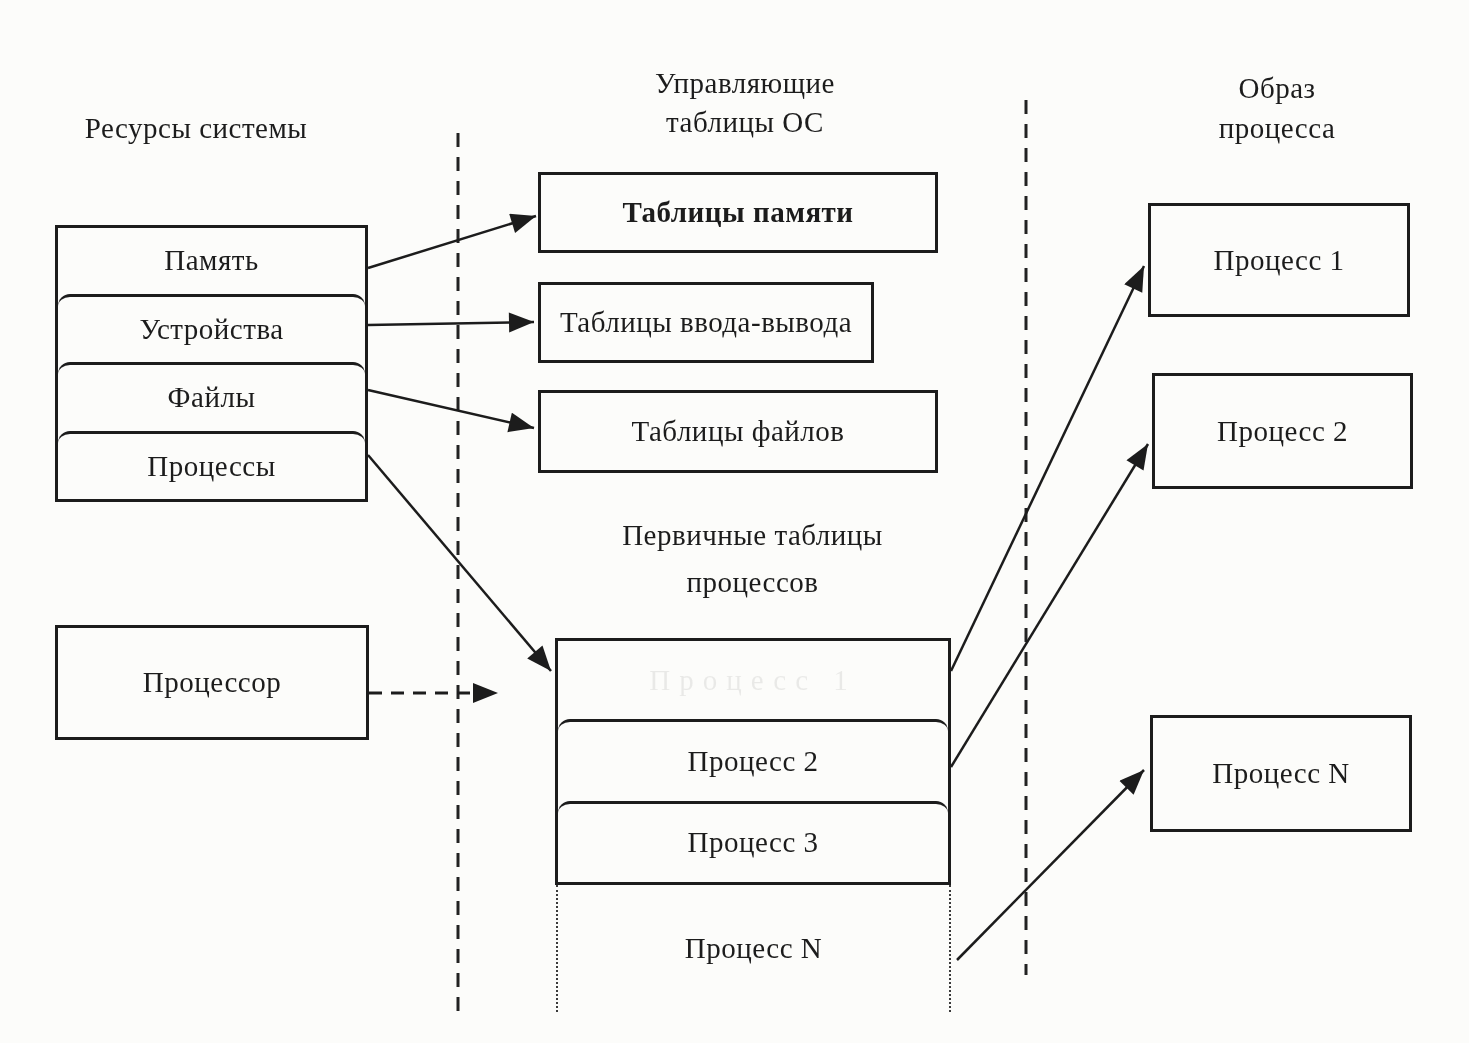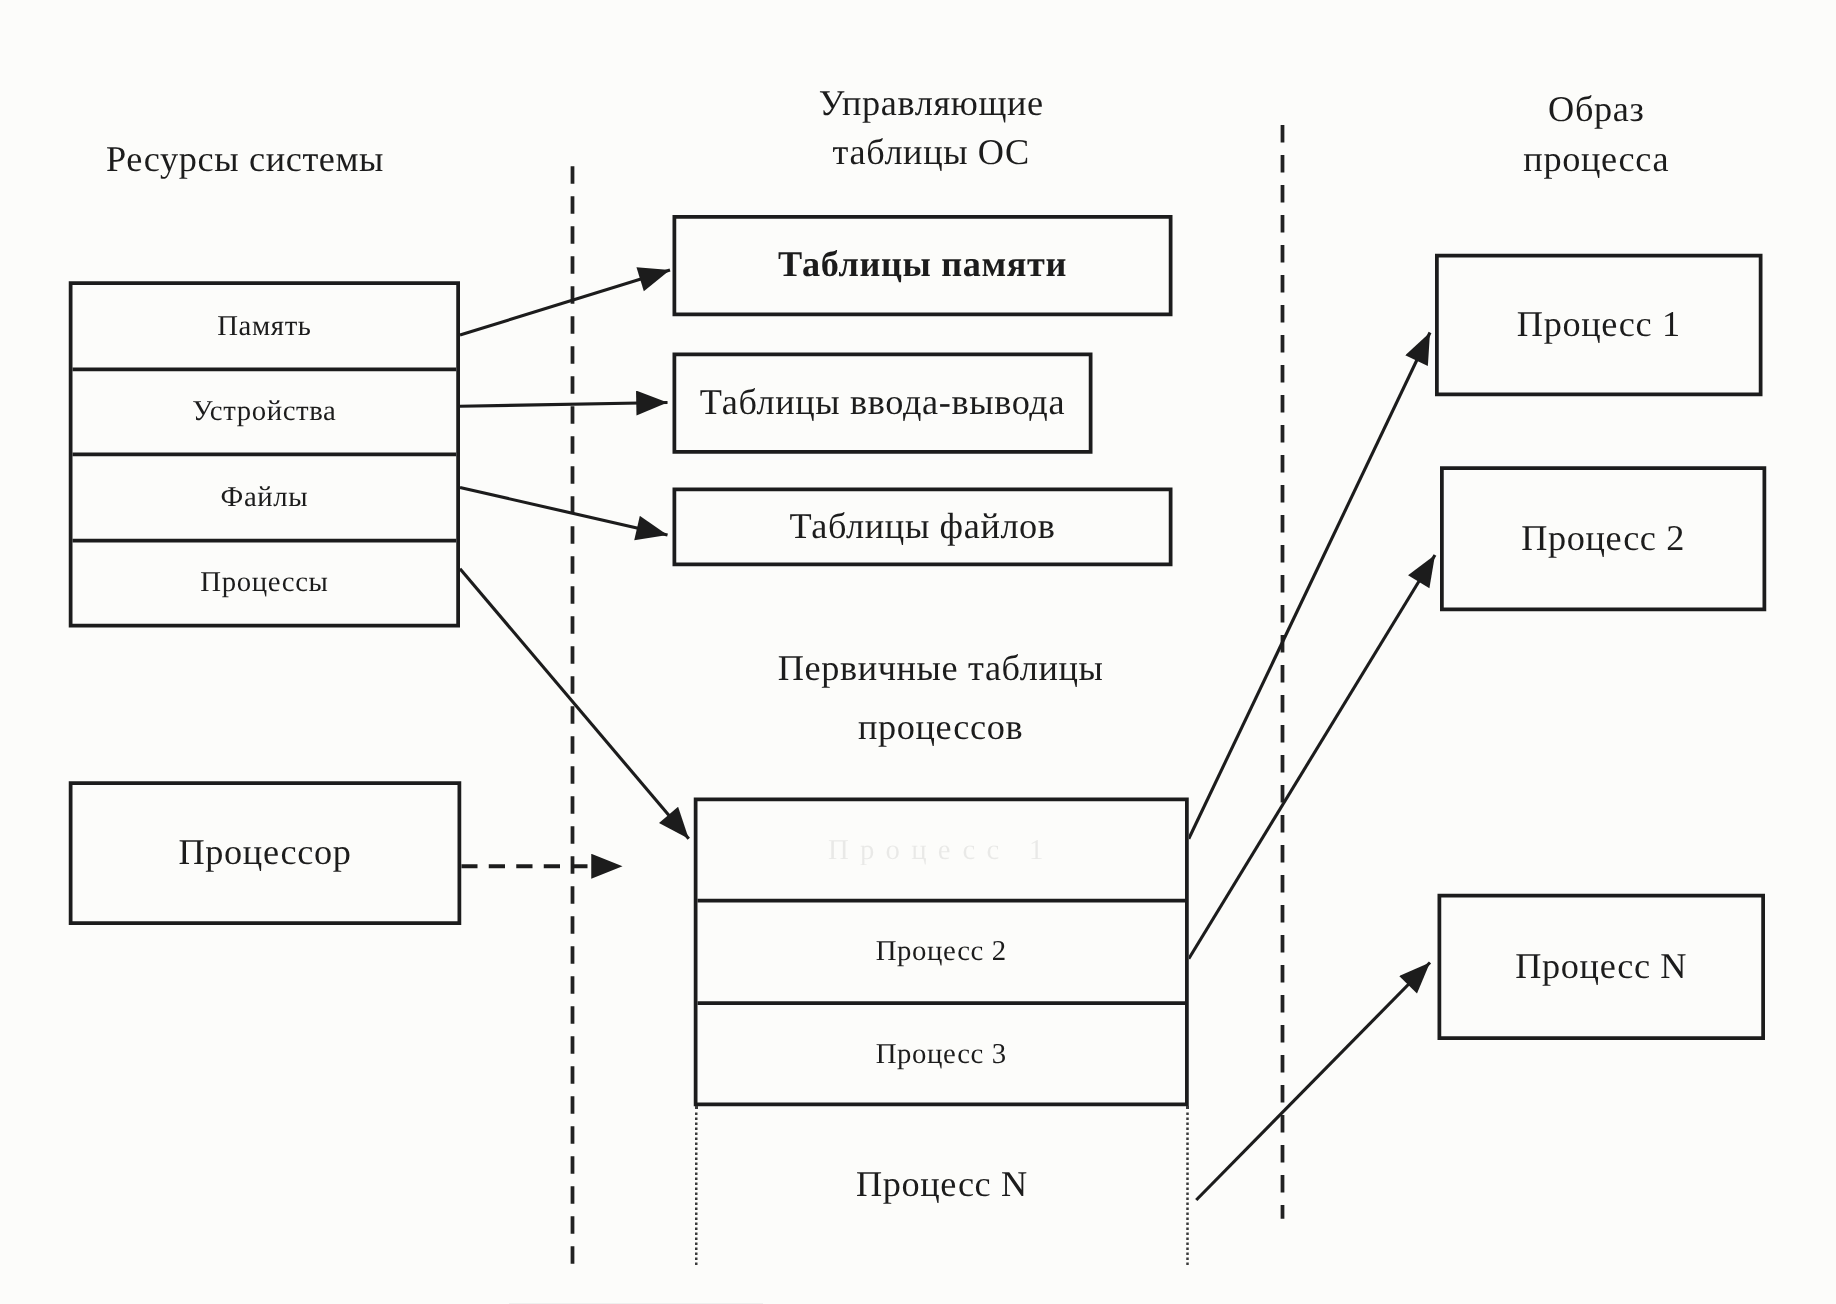--- a/index.html
+++ b/index.html
@@ -36,23 +36,23 @@
   .stack{
     position:absolute;
     border:3px solid var(--ink);
     box-sizing:border-box;
     display:flex;flex-direction:column;
     background:var(--paper);
   }
   .stack .row{
     flex:1;
     display:flex;align-items:center;justify-content:center;
-    font-size:23px;letter-spacing:0.5px;
+    font-size:29px;letter-spacing:0.5px;
   }
-  .stack .row + .row{border-top:3px solid var(--ink);}
+  .stack .row + .row{border-top:3px solid var(--ink);border-radius:12px;}
   .open-row{
     position:absolute;
     border-left:2px dotted #3a3a3a;
     border-right:2px dotted #3a3a3a;
     box-sizing:border-box;
     display:flex;align-items:center;justify-content:center;
     font-size:29px;letter-spacing:0.5px;
   }
   .ghost{
     opacity:0.08;
@@ -115,21 +115,21 @@
   <div class="box" style="left:55px;top:625px;width:314px;height:115px;">
     <span>Процессор</span>
   </div>
 
   <div class="box" style="left:538px;top:172px;width:400px;height:81px;font-weight:bold;">
     <span>Таблицы памяти</span>
   </div>
   <div class="box" style="left:538px;top:282px;width:336px;height:81px;">
     <span>Таблицы ввода-вывода</span>
   </div>
-  <div class="box" style="left:538px;top:390px;width:400px;height:63px;">
+  <div class="box" style="left:538px;top:390px;width:400px;height:83px;">
     <span>Таблицы файлов</span>
   </div>
 
   <div class="hdr" style="left:565px;top:512px;width:375px;line-height:47px;">Первичные таблицы
 процессов</div>
 
   <div class="stack" style="left:555px;top:638px;width:396px;height:247px;">
     <div class="row">
       <span class="ghost">Процесс 1</span>
     </div>

